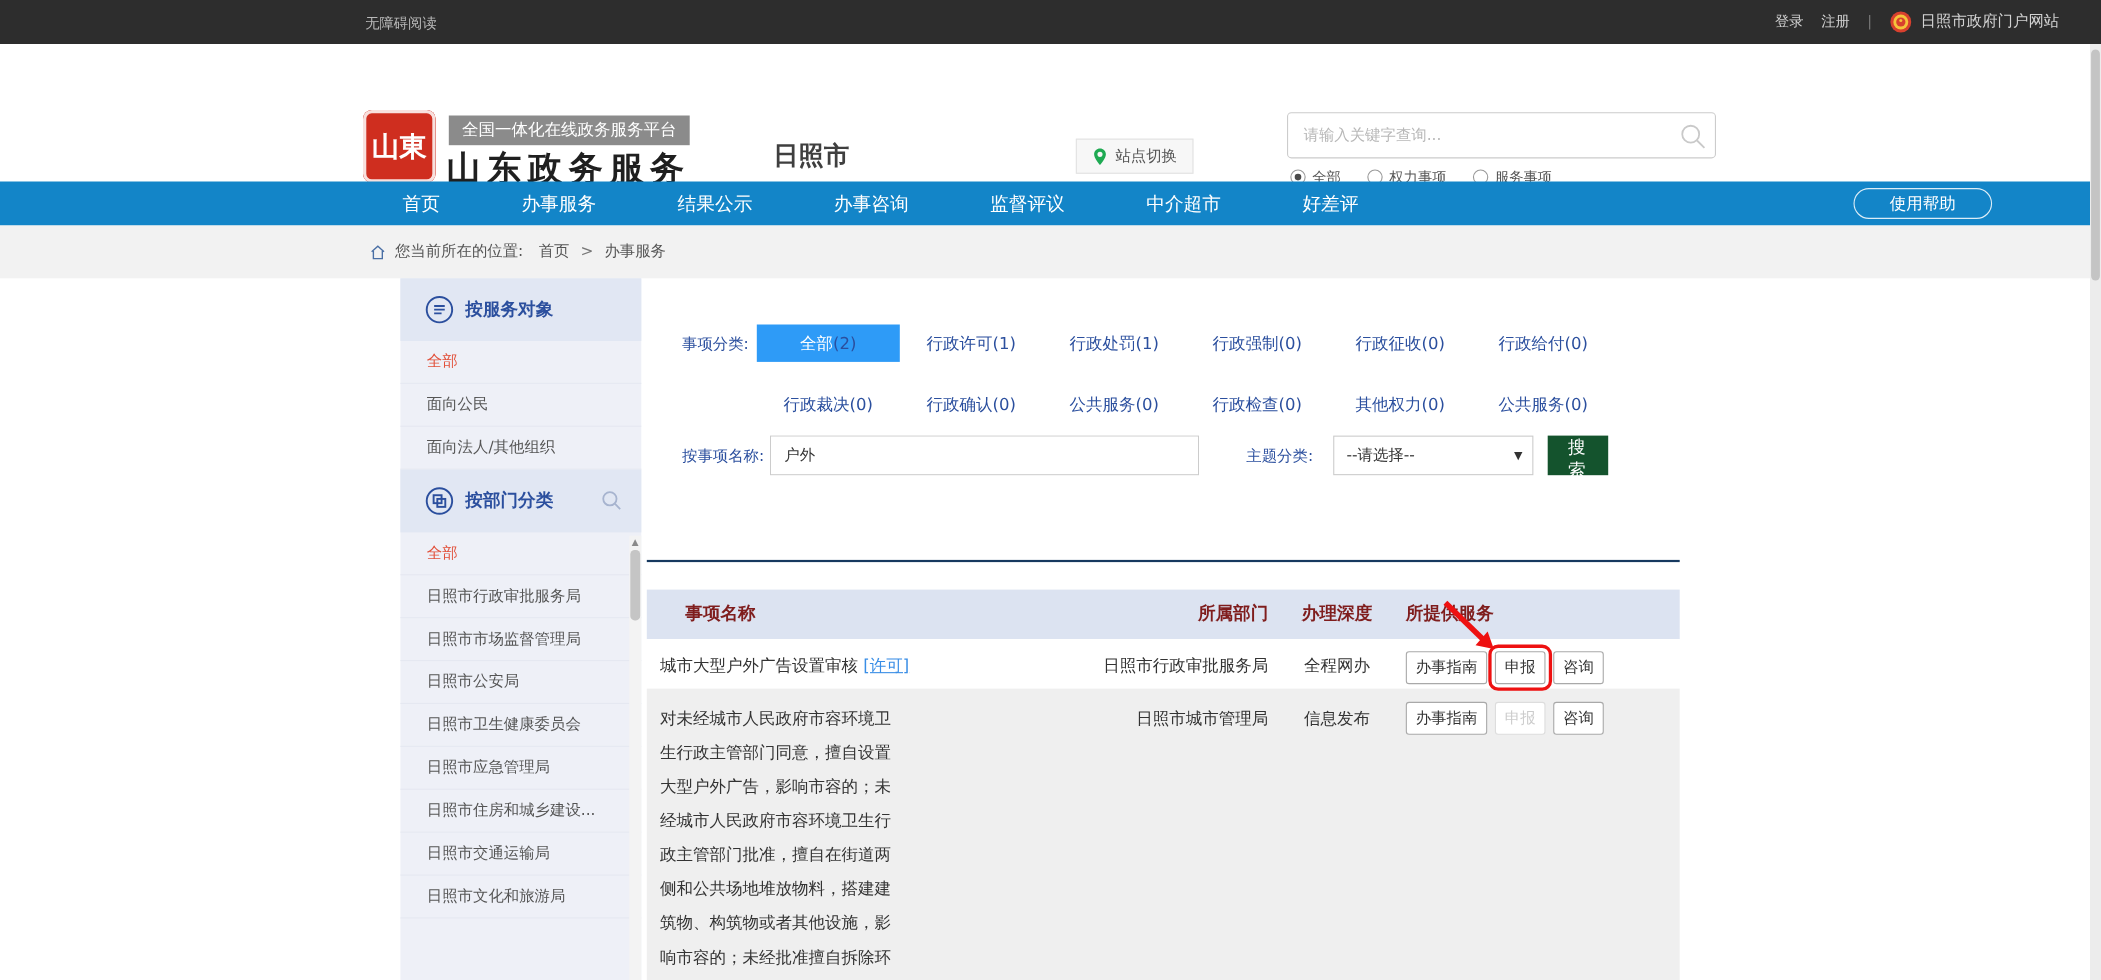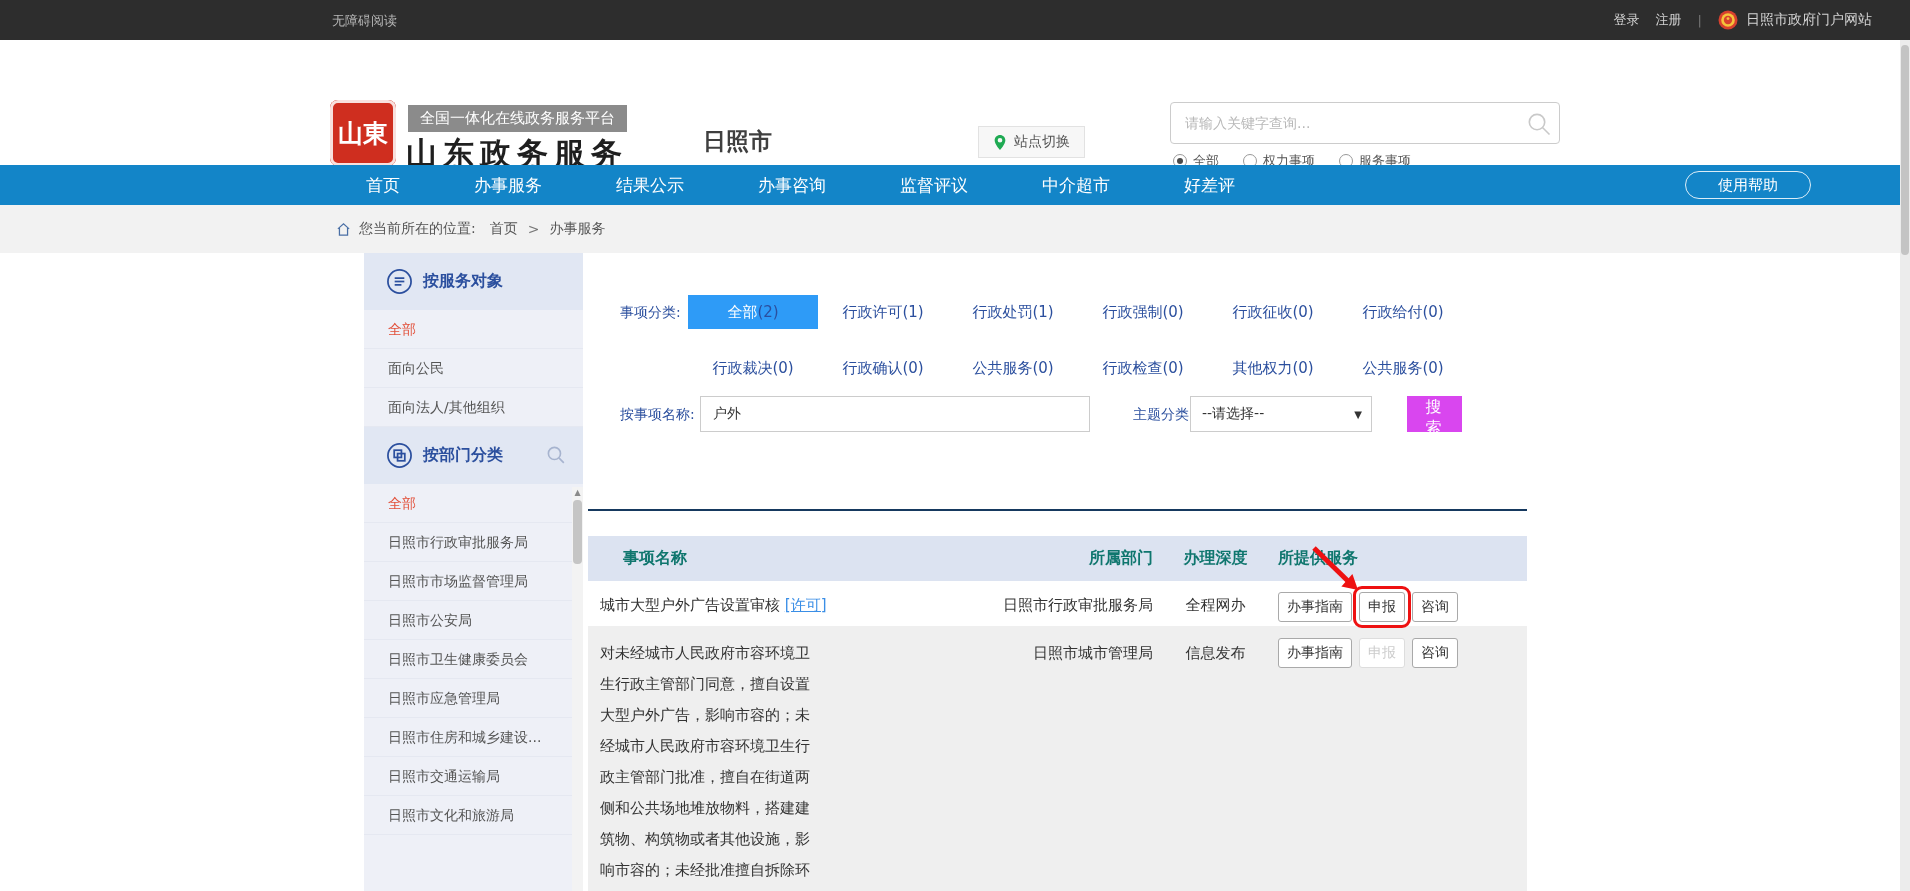--- a/index.html
+++ b/index.html
@@ -62,30 +62,30 @@
   .flabel{position:absolute;font-size:14px;color:#2b4f9e;}
   .lbl-cat{left:32px;top:51px;}
   .lbl-name{left:32px;top:153px;}
   .lbl-topic{left:545px;top:153px;}
   .categories{position:absolute;left:100px;top:42px;display:grid;grid-template-columns:repeat(6,130px);row-gap:22px;}
   .cat{height:34px;display:flex;align-items:center;justify-content:center;font-size:15px;color:#2b4f9e;cursor:pointer;}
   .cat.active{background:#2e9bf7;}
   .cat.active .cat-label{color:#fff;}
   .name-input{position:absolute;left:112px;top:143px;width:390px;height:36px;border:1px solid #cccccc;box-sizing:border-box;background:#fff;}
   .name-input input{width:100%;height:100%;border:none;outline:none;padding:0 12px;font-size:14px;color:#333;font-family:inherit;box-sizing:border-box;}
-  .topic-select{position:absolute;left:602px;top:143px;width:182px;height:36px;border:1px solid #cccccc;box-sizing:border-box;
+  .topic-select{position:absolute;left:624px;top:143px;width:182px;height:36px;border:1px solid #cccccc;box-sizing:border-box;
         display:flex;align-items:center;justify-content:space-between;padding:0 9px 0 11px;font-size:14px;color:#333;background:#fff;cursor:pointer;}
   .topic-select .caret{font-size:10px;color:#333;}
-  .search-btn{position:absolute;left:819px;top:143px;width:55px;height:36px;background:#d946ef;border:none;color:#fff;
+  .search-btn{position:absolute;left:819px;top:143px;width:55px;height:36px;background:#14532d;border:none;color:#fff;
         font-size:16px;letter-spacing:2px;cursor:pointer;font-family:inherit;}
   .summary{position:absolute;left:0;top:204px;width:100%;display:flex;justify-content:center;align-items:center;gap:10px;font-size:15px;color:#333;}
   .divider{position:absolute;left:0;top:256px;width:100%;border-bottom:2px solid #16395f;}
   
   .table-header{position:absolute;left:0;top:283px;width:100%;height:45px;background:#dce3f1;display:flex;align-items:center;
-        color:#0f766e;font-size:16px;font-weight:bold;box-sizing:border-box;}
+        color:#7f1d1d;font-size:16px;font-weight:bold;box-sizing:border-box;}
   .col-name{width:340px;box-sizing:border-box;padding-left:12px;}
   .table-header .col-name{padding-left:35px;}
   .col-dept{width:225px;text-align:right;box-sizing:border-box;}
   .col-depth{width:125px;text-align:center;box-sizing:border-box;}
   .col-services{flex:1;box-sizing:border-box;}
   .tbody{position:absolute;left:0;top:328px;width:100%;}
   .trow{display:flex;background:#fff;padding:11px 0 4px;}
   .trow.alt{background:#efefef;padding-top:12px;}
   .trow .col-name{font-size:15px;color:#333;}
   .name-text{display:inline-block;width:235px;line-height:26px;}

